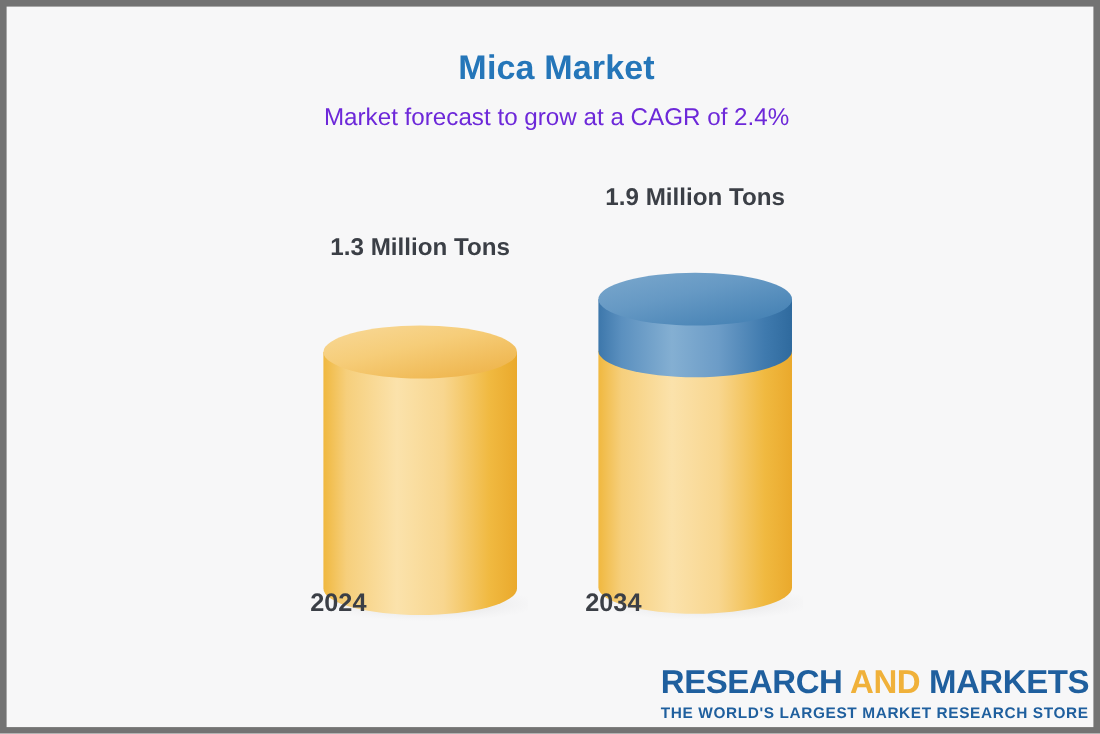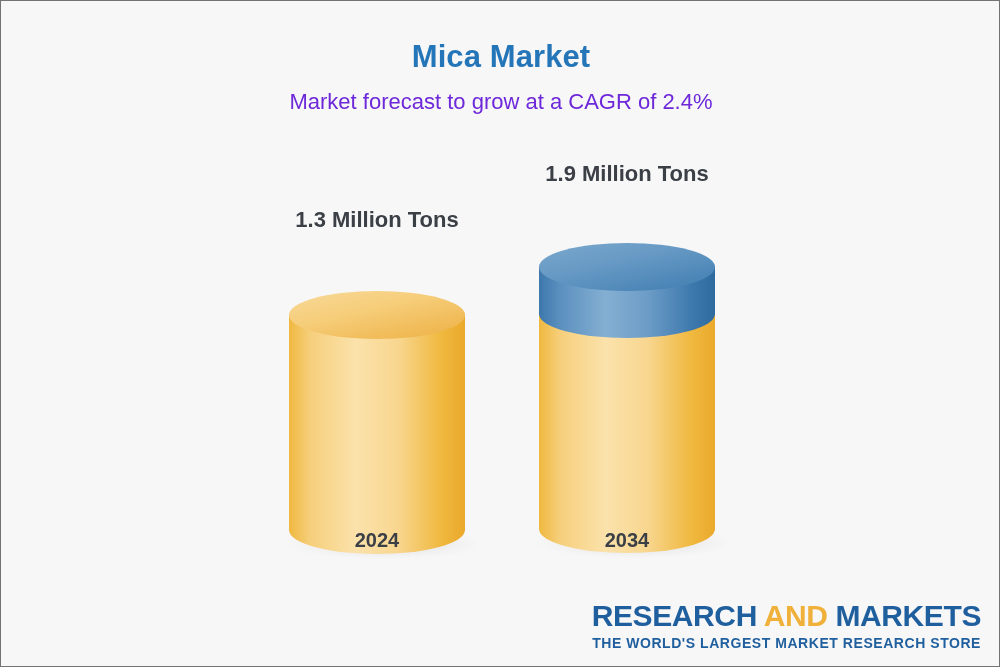--- a/index.html
+++ b/index.html
@@ -13,21 +13,21 @@
     overflow: hidden;
     font-family: "Liberation Sans", sans-serif;
   }
 
   #infographic {
     position: relative;
     width: 1000px;
     height: 667px;
     box-sizing: border-box;
     background: #f7f7f8;
-    border: 1px solid #737373;
+    border: 6px solid #737373;
     overflow: hidden;
   }
 
   
   .chart-title {
     position: absolute;
     left: 0;
     top: 38px;
     width: 1000px;
     text-align: center;
@@ -61,41 +61,40 @@
   .value-label {
     position: absolute;
     text-align: center;
     font-size: 22px;
     font-weight: bold;
     color: #3b3f46;
     white-space: nowrap;
   }
   .cat-label {
     position: absolute;
-    text-align: center;
-    font-size: 20px;
+    text-align: left;
+    font-size: 23px;
     font-weight: bold;
     color: #3b3f46;
     white-space: nowrap;
   }
 
   
   .footer-url {
     position: absolute;
     left: 27px;
     top: 622px;
     font-size: 16.5px;
     color: #97999c;
     white-space: nowrap;
   }
   .logo {
     position: absolute;
-    right: 18px;
+    right: 4px;
     top: 600px;
-    text-align: right;
     line-height: 1;
   }
   .logo-main {
     font-size: 30px;
     font-weight: bold;
     color: #1f5f9e;
     letter-spacing: -0.4px;
     white-space: nowrap;
   }
   .logo-main .logo-and { color: #f0b13a; }

